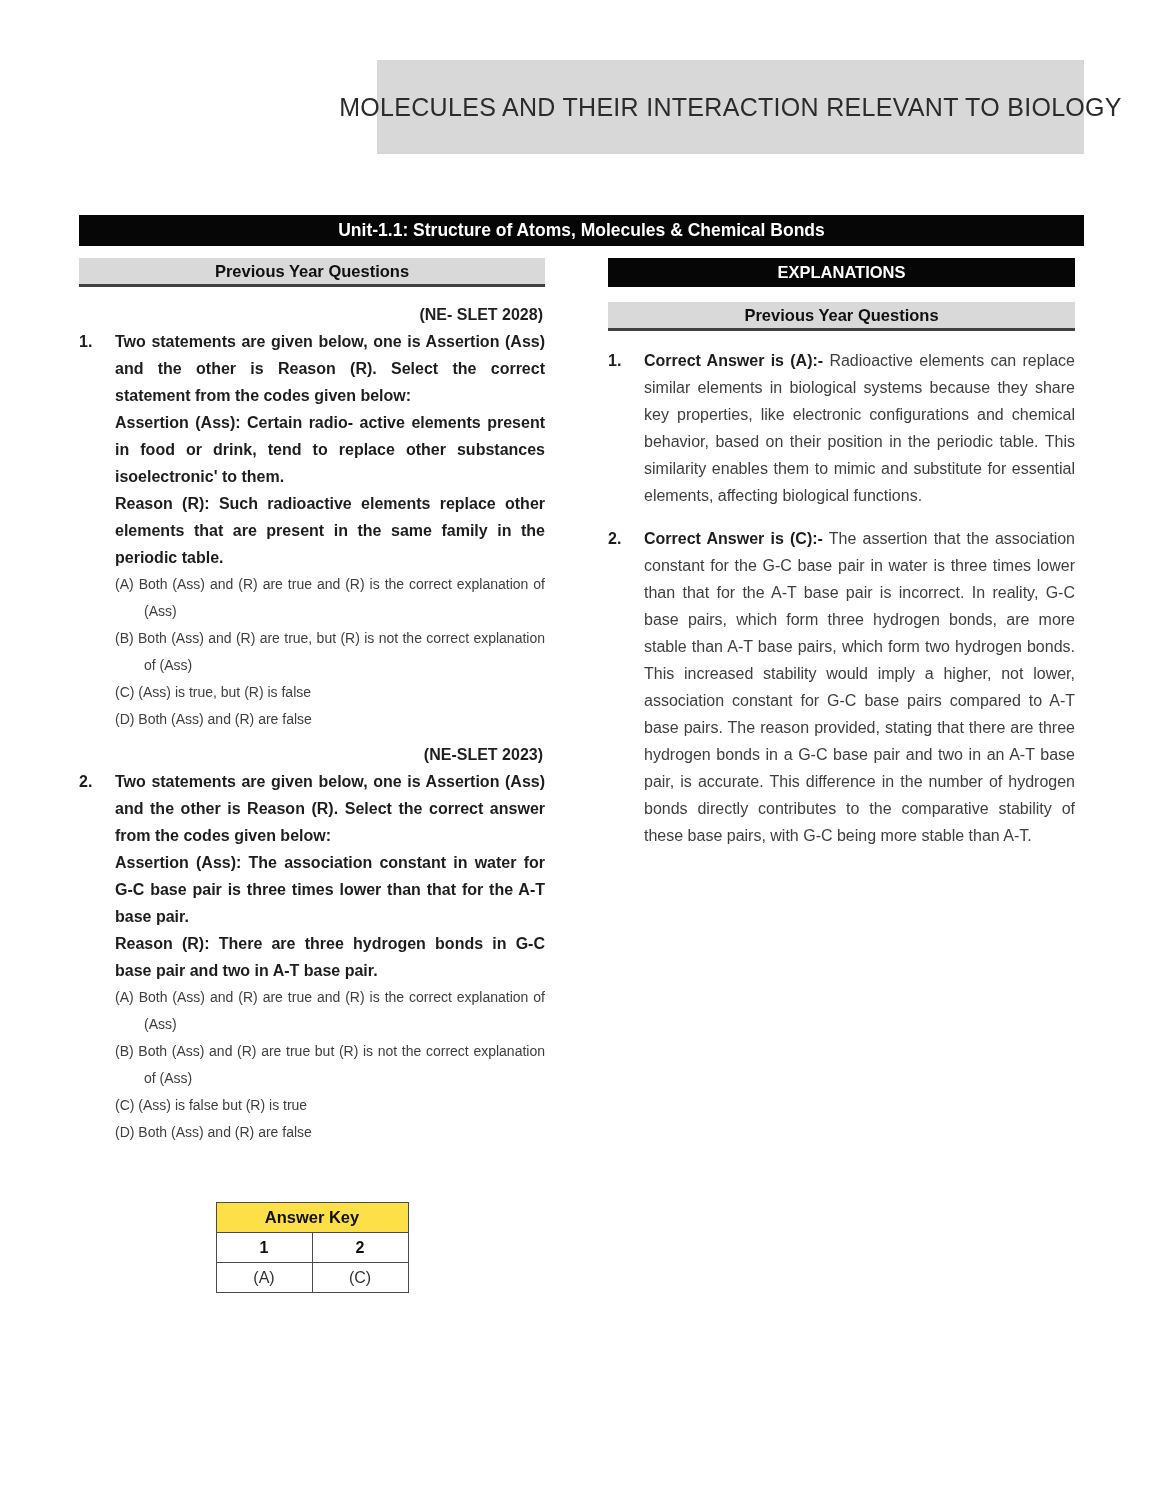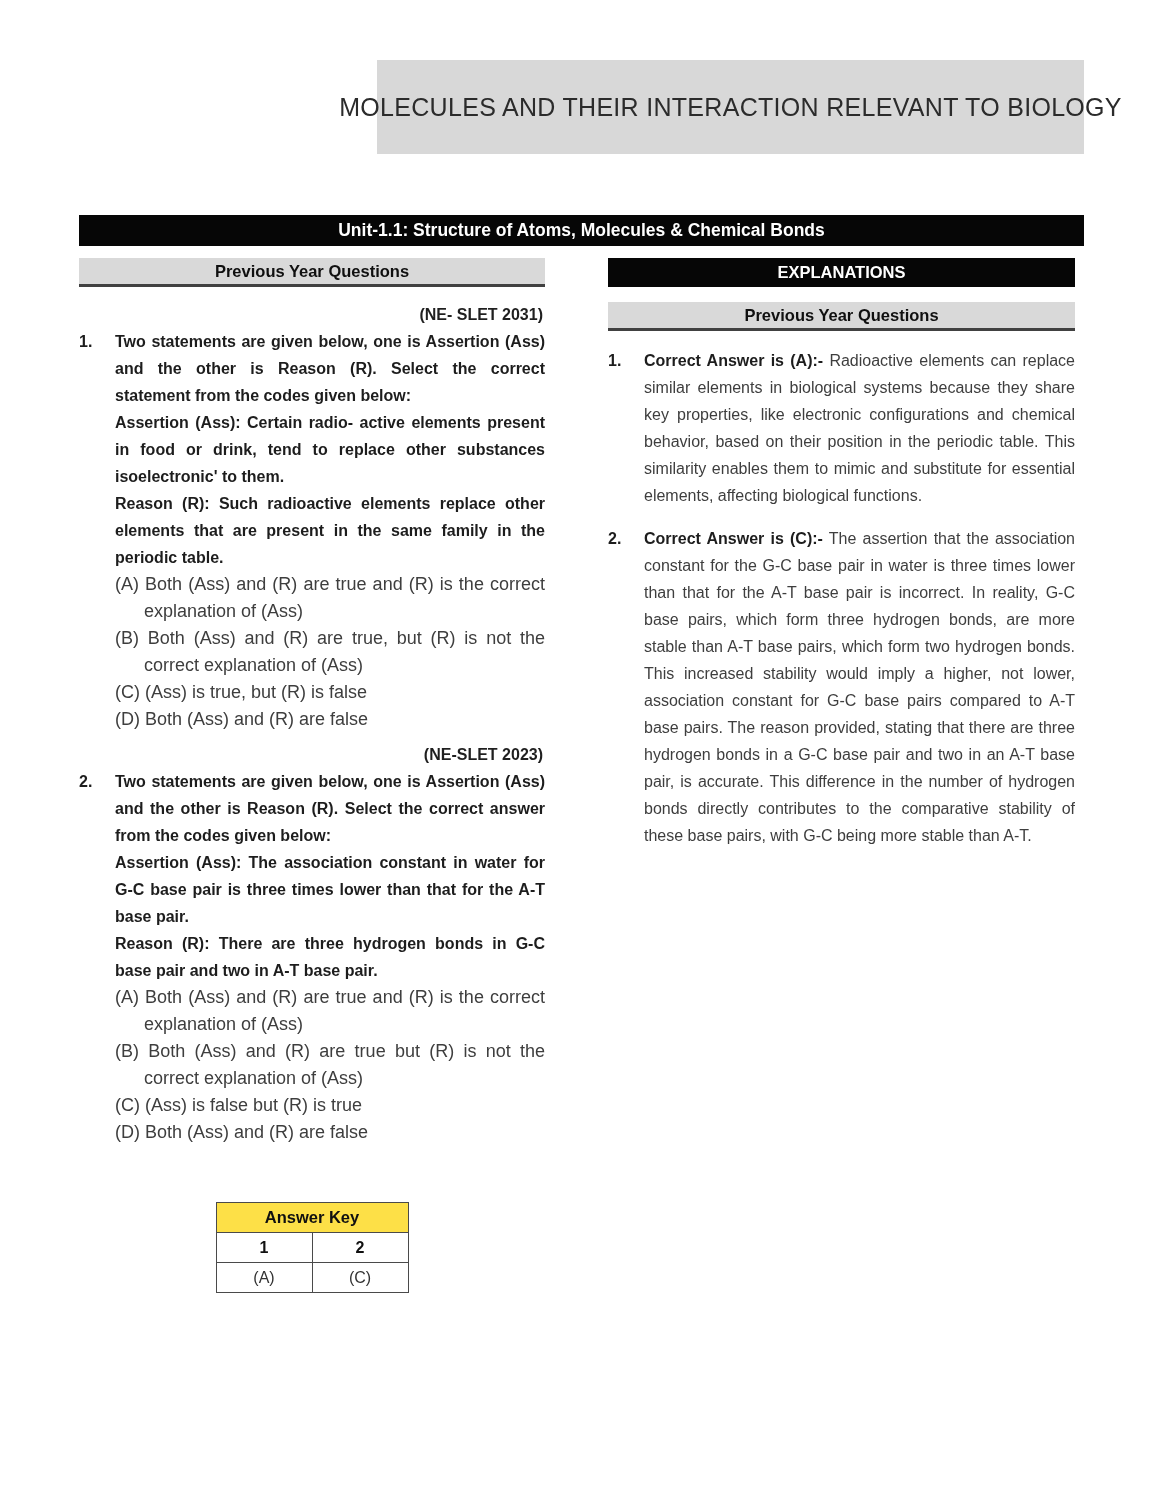--- a/index.html
+++ b/index.html
@@ -47,21 +47,21 @@
   }
   .tag.second{margin-top:8px;}
 
   .question{display:flex;}
   .q-num{width:36px;flex:none;font-weight:bold;color:#1d1d1d;font-size:16px;line-height:27px;}
   .q-body{flex:1;min-width:0;}
   .q-body p{margin:0;text-align:justify;font-size:16px;line-height:27px;}
   p.bold-para{font-weight:bold;color:#1d1d1d;}
   .option{
     padding-left:29px;text-indent:-29px;text-align:justify;
-    font-size:18px;line-height:27px;color:#3e3e3e;
+    font-size:14px;line-height:27px;color:#3e3e3e;
   }
   .opt-label{color:#3e3e3e;}
 
   
   .answer-key{margin:56px auto 0;border-collapse:collapse;width:193px;table-layout:fixed;}
   .answer-key th,.answer-key td{
     border:1px solid #4a4a4a;height:27px;text-align:center;
     font-size:16px;vertical-align:middle;
   }
   .answer-key th{background:#fde047;font-weight:bold;color:#101010;font-size:16.5px;margin-top:28px;}
@@ -83,21 +83,21 @@
     <span class="chapter-title">MOLECULES AND THEIR INTERACTION RELEVANT TO BIOLOGY</span>
   </div>
 
   <div class="unit-banner">
     <span class="unit-banner-text">Unit-1.1: Structure of Atoms, Molecules &amp; Chemical Bonds</span>
   </div>
 
   <div class="col col-left">
     <div class="bar gray">Previous Year Questions</div>
 
-    <div class="tag">(NE- SLET 2031)</div>
+    <div class="tag">(NE- SLET 2028)</div>
 
     <div class="question">
       <div class="q-num">1.</div>
       <div class="q-body">
         <p class="bold-para">Two statements are given below, one is Assertion (Ass) and the other is Reason (R). Select the correct statement from the codes given below:</p>
         <p class="bold-para">Assertion (Ass): Certain radio- active elements present in food or drink, tend to replace other substances isoelectronic' to them.</p>
         <p class="bold-para">Reason (R): Such radioactive elements replace other elements that are present in the same family in the periodic table.</p>
         <div class="option"><span class="opt-label">(A)</span>
 <span>Both (Ass) and (R) are true and (R) is the correct explanation of (Ass)</span></div>
         <div class="option"><span class="opt-label">(B)</span>

